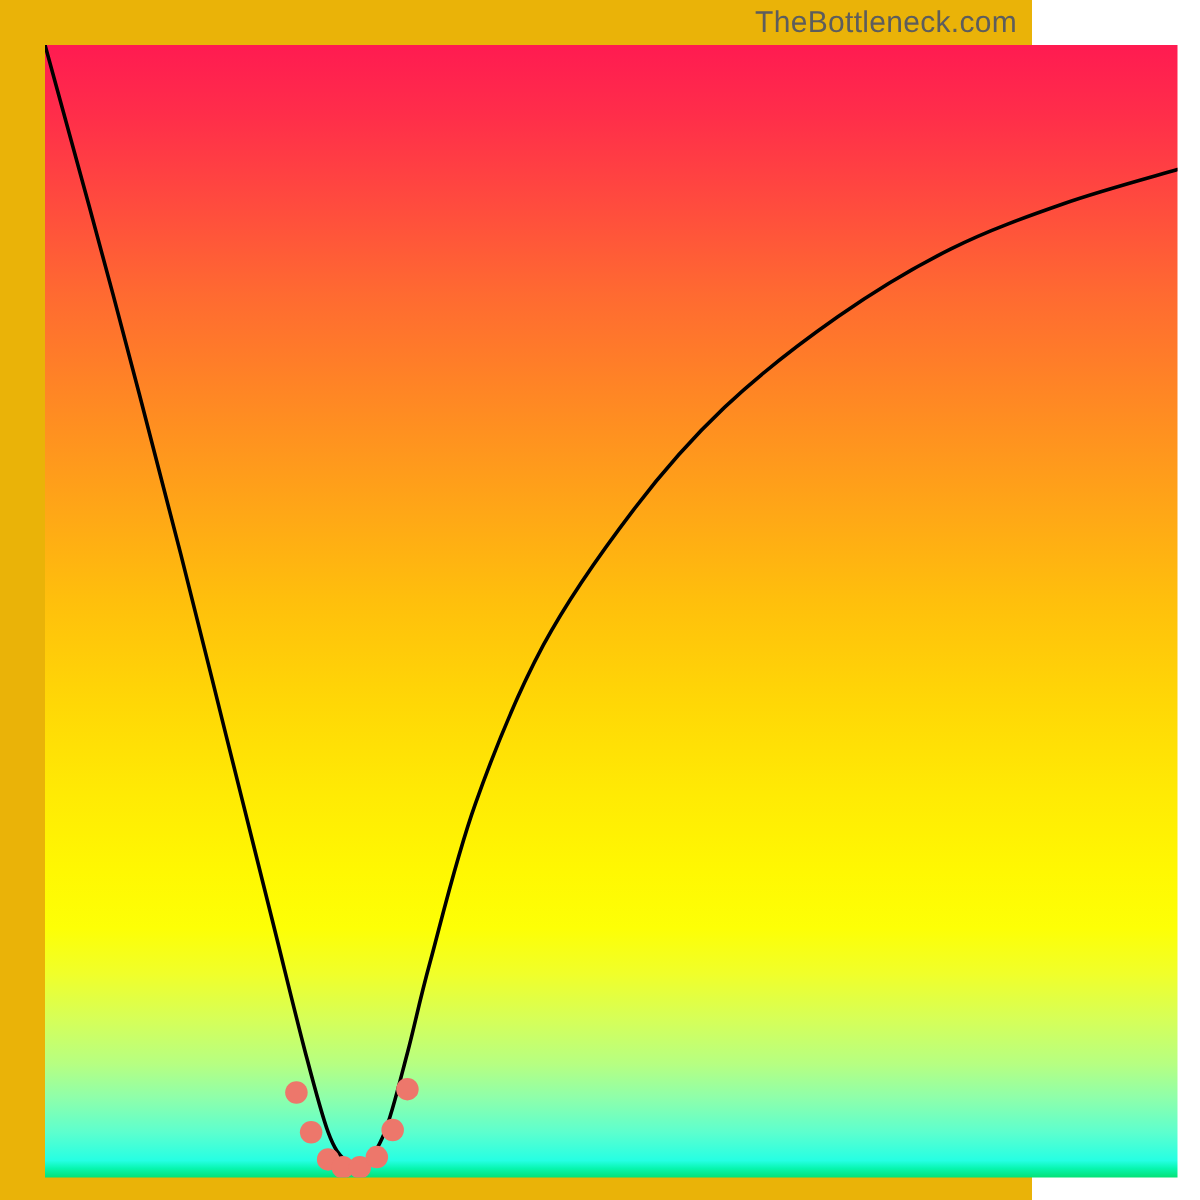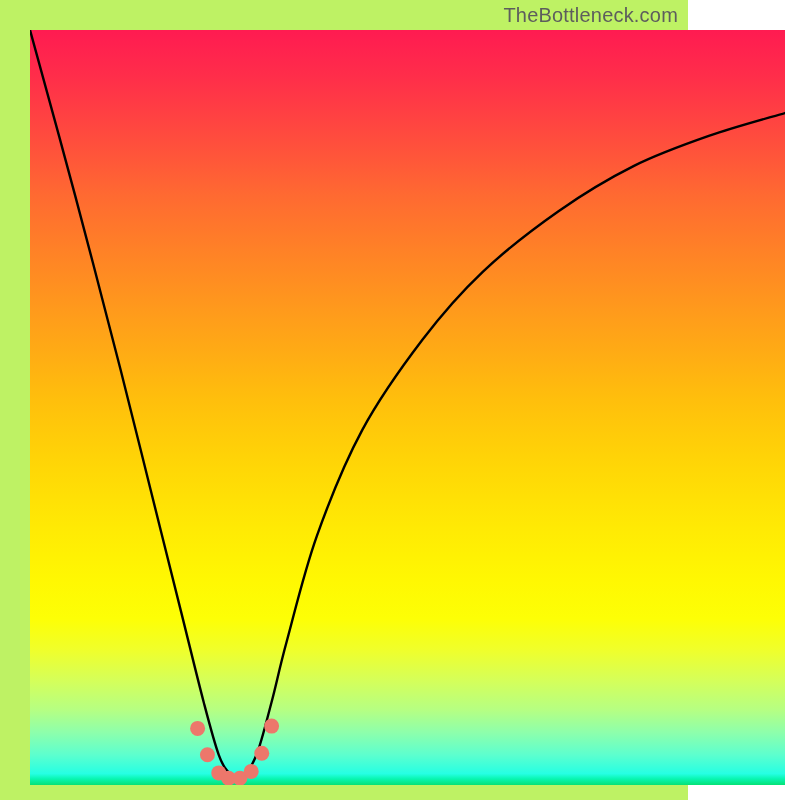--- a/index.html
+++ b/index.html
@@ -6,21 +6,21 @@
     margin: 0;
     padding: 0;
     width: 800px;
     height: 800px;
     overflow: hidden;
     font-family: Arial, Helvetica, sans-serif;
   }
   .frame {
     width: 688px;
     height: 800px;
-    background: #bef264;
+    background: #eab308;
     position: relative;
   }
   .watermark {
     position: absolute;
     top: 4px;
     right: 10px;
     color: #5d5d5d;
     font-size: 20px;
     font-weight: 400;
     z-index: 20;

